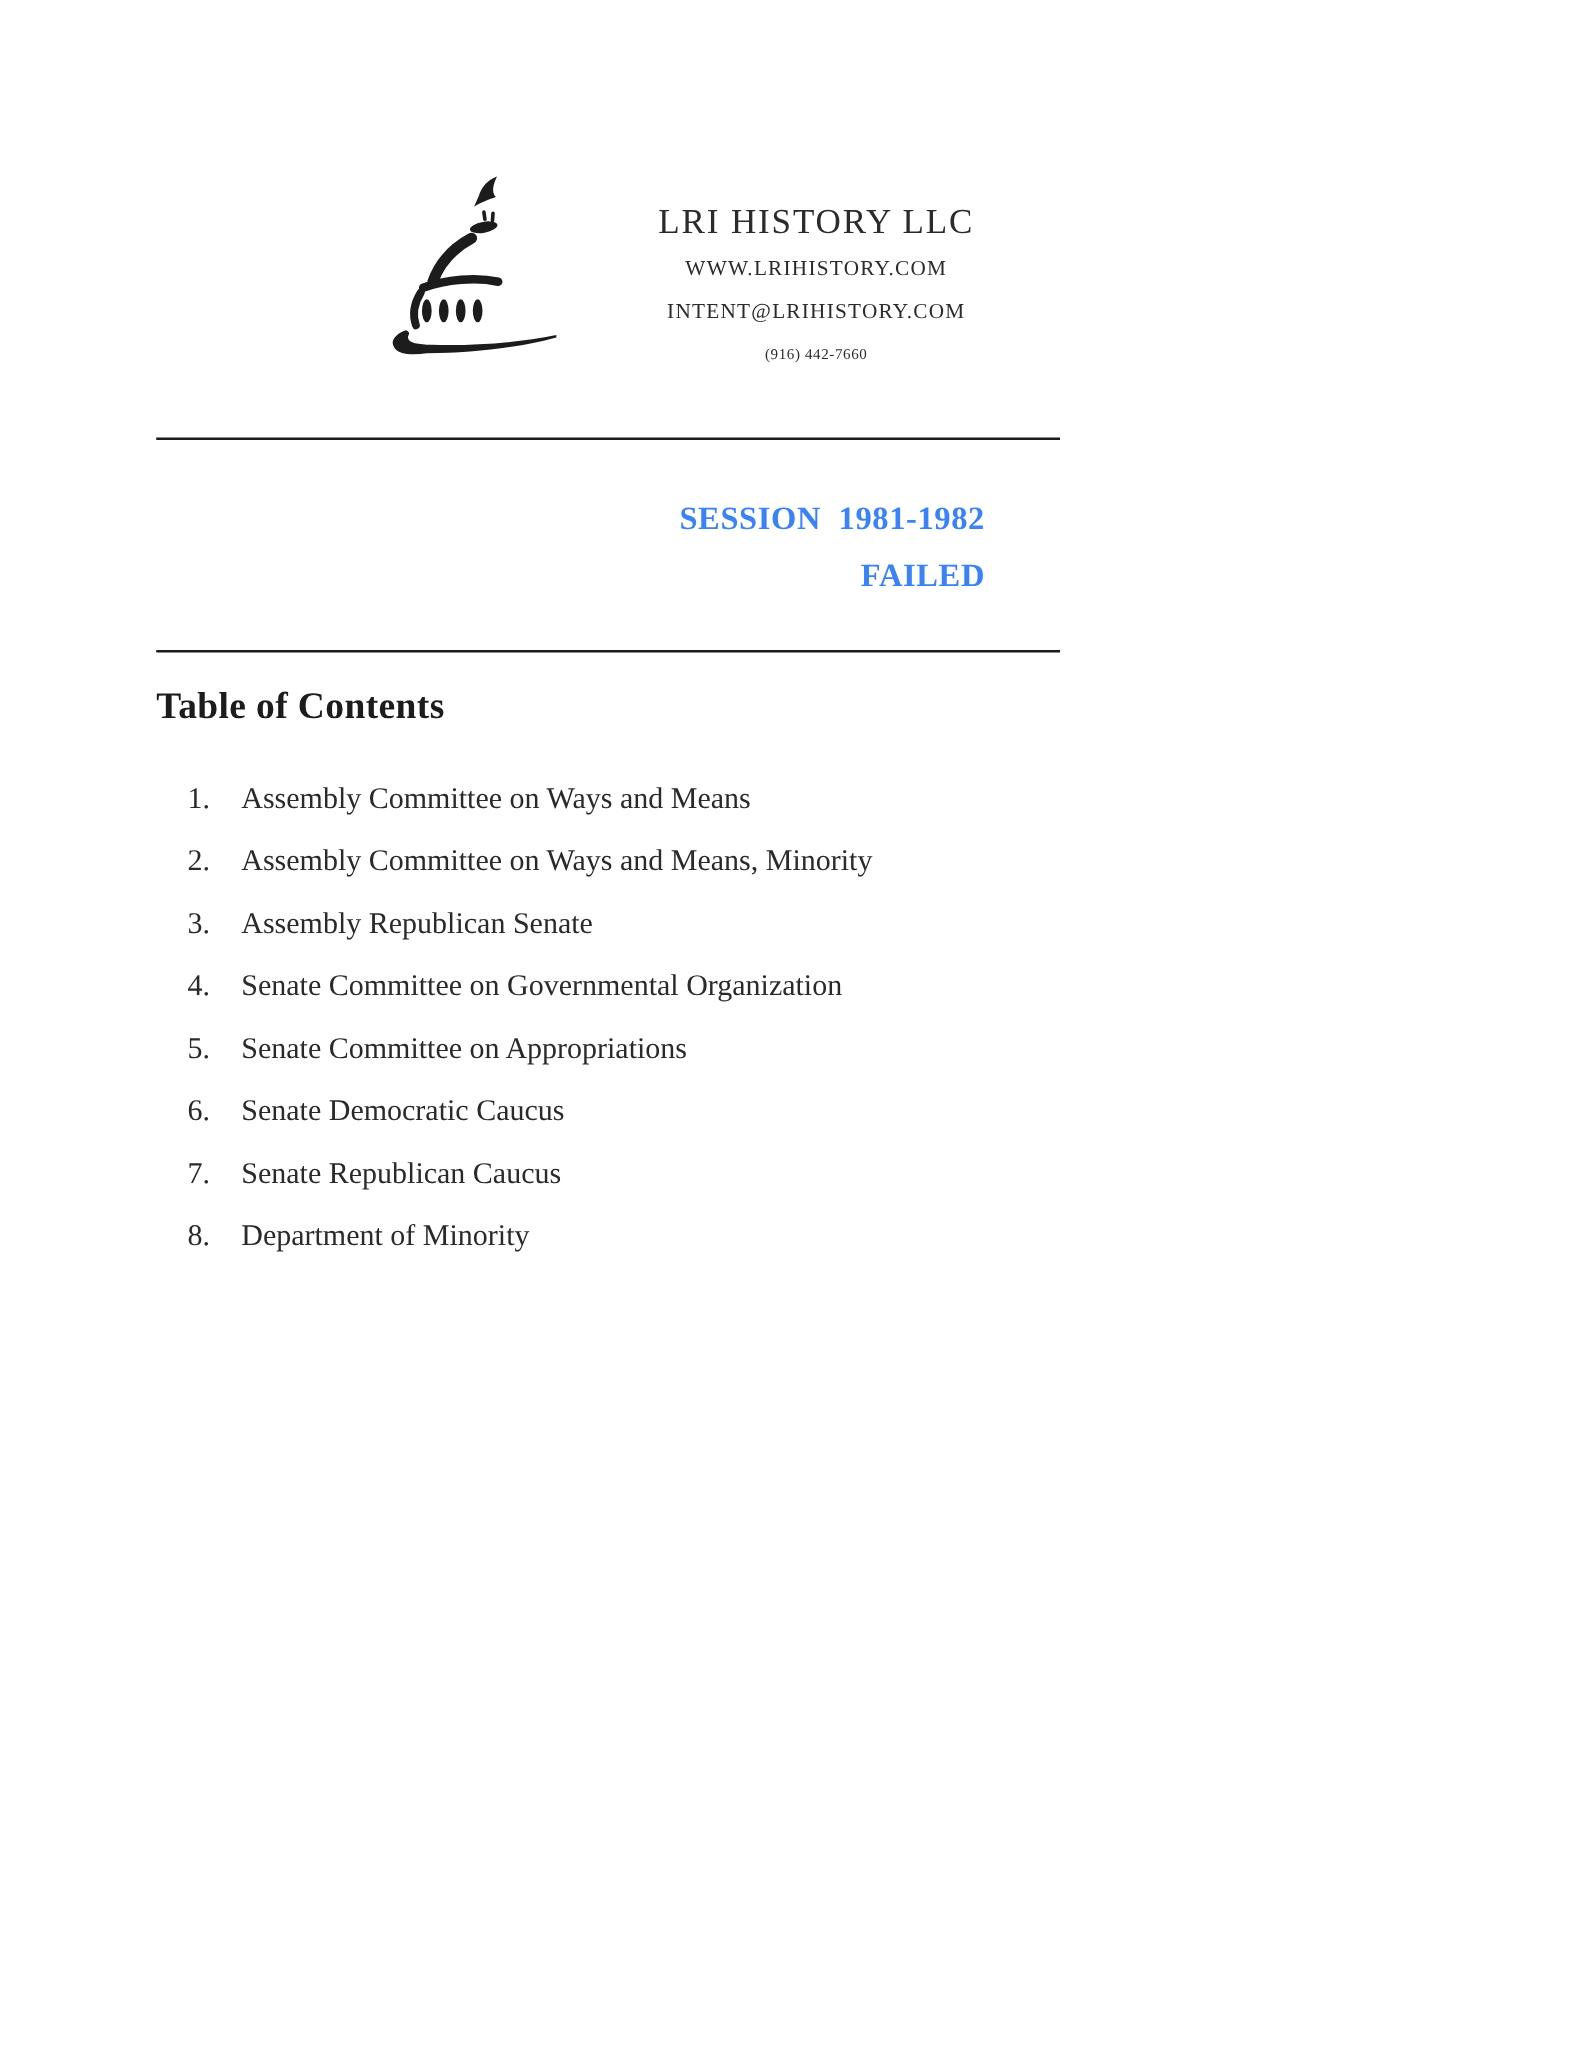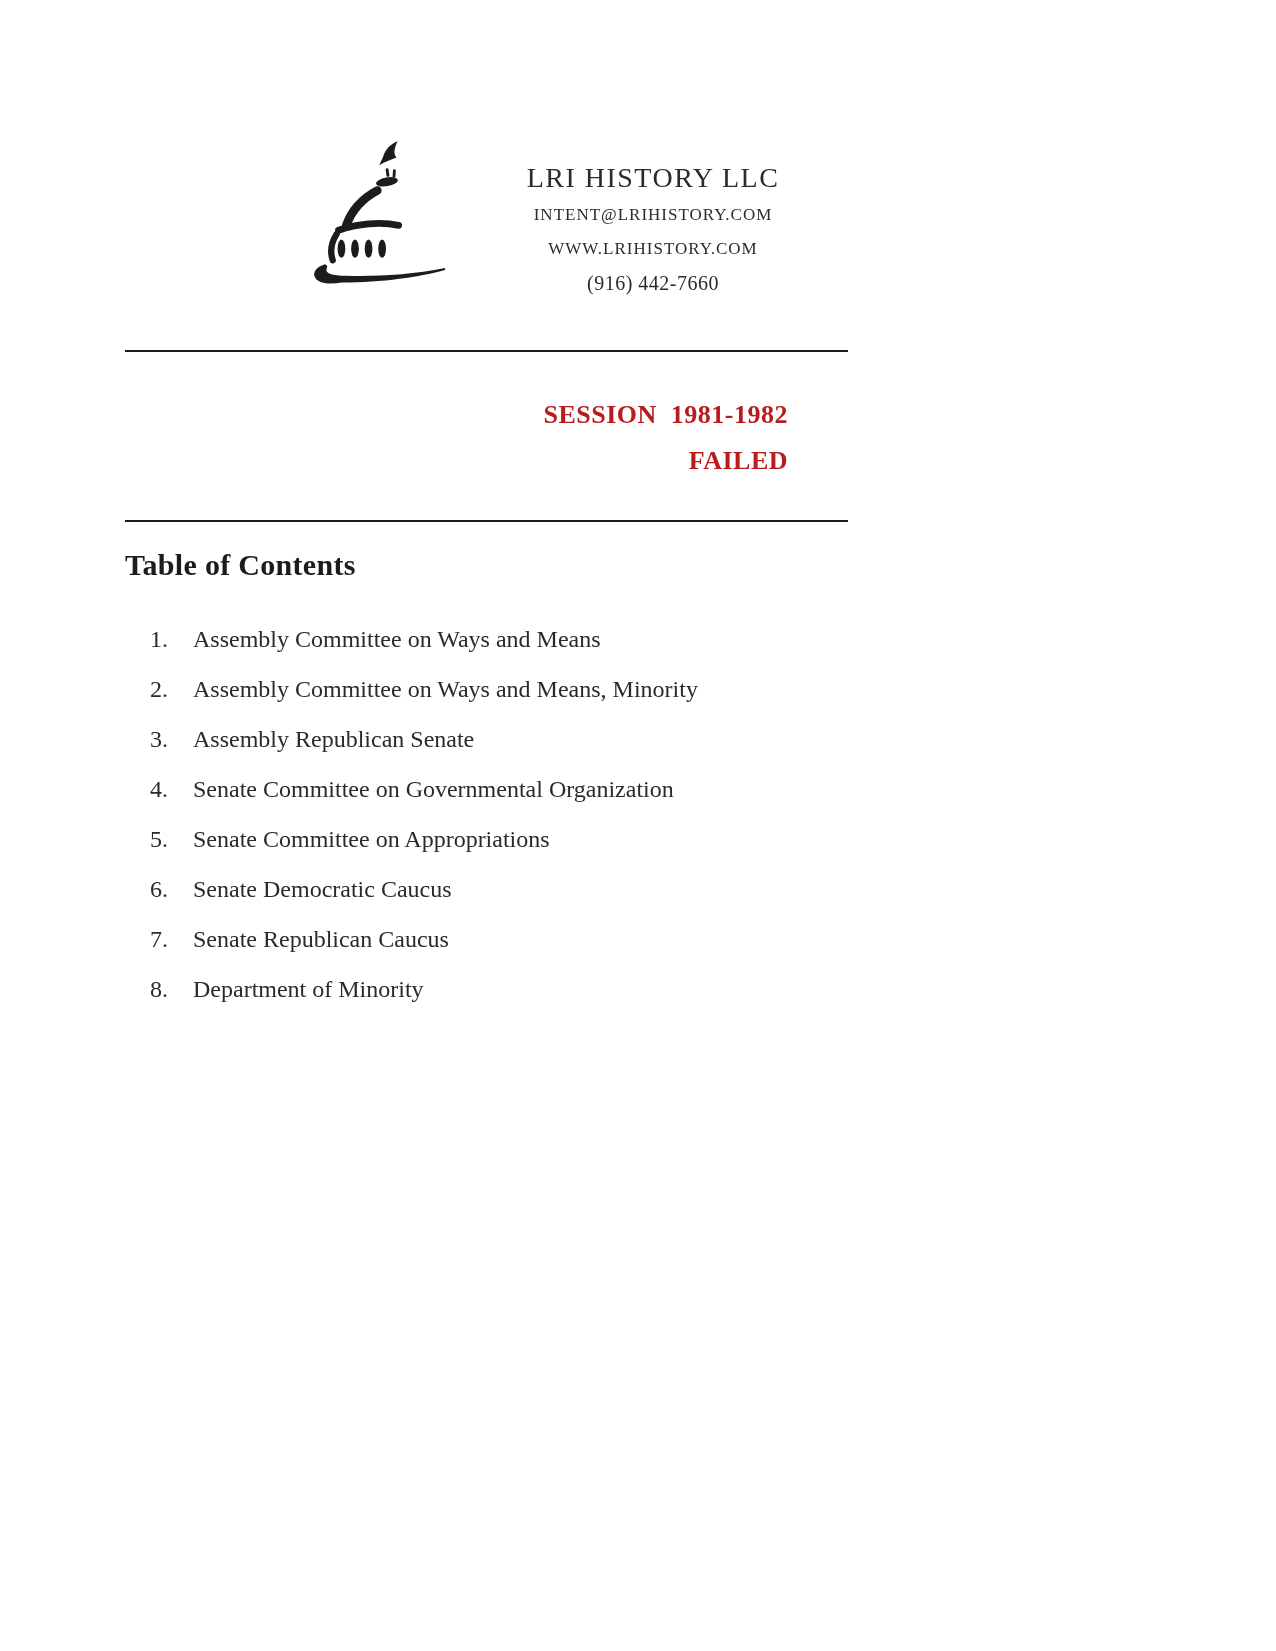--- a/index.html
+++ b/index.html
@@ -44,41 +44,41 @@
     white-space: nowrap;
   }
   .contact-line {
     font-size: 17px;
     line-height: 34px;
     letter-spacing: 1px;
     color: #2b2b2b;
     white-space: nowrap;
   }
   .contact-line.phone {
-    font-size: 20px;
+    font-size: 12px;
     letter-spacing: 0.5px;
   }
   
   .rule {
     border: none;
     border-top: 2px solid #1b1b1b;
     margin: 0;
     width: 100%;
   }
   .rule.top { margin-top: 50px; }
   .rule.bottom { margin-top: 36px; }
   
   .session-block {
     margin-top: 40px;
     text-align: right;
     padding-right: 60px;
     font-weight: bold;
     font-size: 26px;
     line-height: 46px;
-    color: #b91c1c;
+    color: #3b82f6;
     letter-spacing: 0.5px;
   }
   .session-line { white-space: pre-wrap; }
   
   .toc-title {
     margin: 26px 0 12px 0;
     font-size: 30px;
     line-height: 34px;
     font-weight: bold;
     color: #1c1c1c;
@@ -132,22 +132,22 @@
           <path d="M87 63 C74 70 61 82 55 99" stroke-width="9"></path>
 
           <path d="M47 104 C66 97 91 95 109 99" stroke-width="7"></path>
 
           <path d="M45 108 C40 116 38 126 41 135" stroke-width="6.5"></path>
         </g>
       </svg>
     </div>
     <div class="letterhead-text">
       <div class="company-name">LRI HISTORY LLC</div>
+      <div class="contact-line">WWW.LRIHISTORY.COM</div>
       <div class="contact-line">INTENT@LRIHISTORY.COM</div>
-      <div class="contact-line">WWW.LRIHISTORY.COM</div>
       <div class="contact-line phone">(916) 442-7660</div>
     </div>
   </div>
 
   <hr class="rule top">
 
   <div class="session-block">
     <div class="session-line">SESSION  1981-1982</div>
     <div class="session-line">FAILED</div>
   </div>

